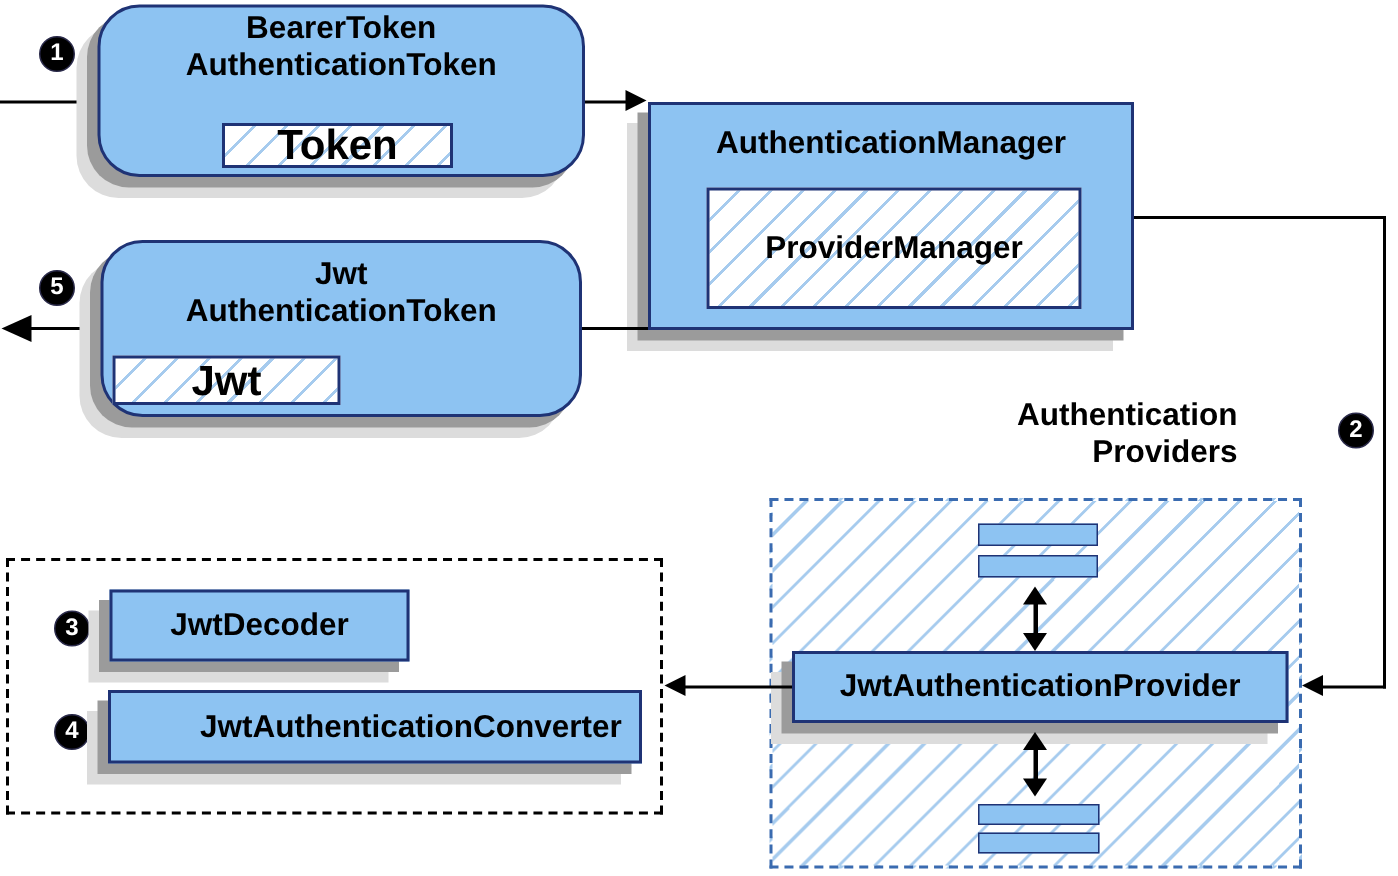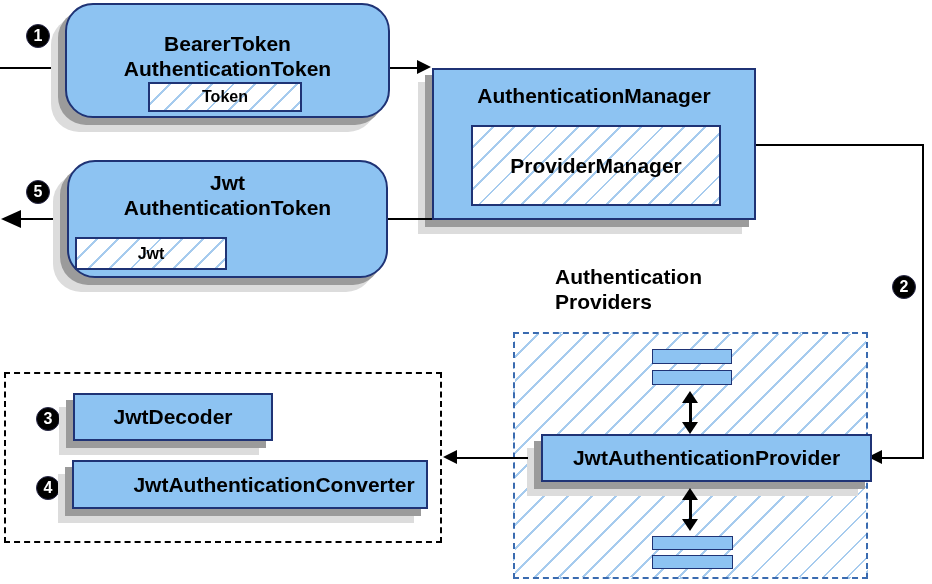--- a/index.html
+++ b/index.html
@@ -14,21 +14,21 @@
     box-shadow:-7px 7px 0 0 #9b9b9b, -14px 14px 0 0 #dcdcdc;
     font-weight:bold; font-size:21px; text-align:center;
   }
   .rounded { border-radius:28px; }
   .titled { line-height:25px; }
   .flexc { display:flex; align-items:center; justify-content:center; }
   
   .chip {
     position:absolute; border:2px solid #1f3375; background-color:#ffffff;
     background-image:repeating-linear-gradient(135deg, rgba(0,0,0,0) 0 13px, #a6cbee 13px 15px);
-    font-weight:bold; font-size:16px; text-align:center; color:#000;
+    font-weight:bold; font-size:28px; text-align:center; color:#000;
   }
   
   .providers-box {
     position:absolute; border:2px dashed #3a6bb0; background-color:#ffffff;
     background-image:repeating-linear-gradient(135deg, rgba(0,0,0,0) 0 15px, #a6cbee 15px 17px);
   }
   .dashed-black { position:absolute; border:2px dashed #000; background:transparent; }
   
   .bar { position:absolute; background:#8dc3f2; border:1.5px solid #1f3375; }
   
@@ -44,31 +44,31 @@
                border-left:8px solid transparent; border-right:8px solid transparent; border-bottom:12px solid #000; }
   .dbl .down { position:absolute; bottom:0; left:0; width:0; height:0;
                border-left:8px solid transparent; border-right:8px solid transparent; border-top:12px solid #000; }
   
   .badge {
     position:absolute; width:24px; height:24px; border-radius:50%;
     background:#000; color:#fff; border:1px solid #2a2a4a;
     font-weight:bold; font-size:16px; display:flex; align-items:center; justify-content:center;
   }
   
-  .grouplabel { position:absolute; font-weight:bold; font-size:21px; line-height:25px; text-align:left; }
+  .grouplabel { position:absolute; font-weight:bold; font-size:21px; line-height:25px; text-align:right; }
 </style>
 </head>
 <body>
 
 <div class="canvas">
 
   <div class="hline" style="left:0; top:67; left:0px; top:67px; width:66px;"></div>
   <div class="badge" style="left:26px; top:24px;">1</div>
 
-  <div class="node rounded titled" style="left:65px; top:3px; width:325px; height:115px; padding-top:26px;">
+  <div class="node rounded titled" style="left:65px; top:3px; width:325px; height:115px; padding-top:1px;">
     <div>BearerToken</div>
     <div>AuthenticationToken</div>
   </div>
   <div class="chip" style="left:148px; top:82px; width:154px; height:30px; line-height:26px;">Token</div>
 
   <div class="hline" style="left:390px; top:67px; width:29px;"></div>
   <div class="ah ah-right" style="left:417px; top:60px;"></div>
 
   <div class="node titled" style="left:432px; top:68px; width:324px; height:152px; padding-top:13px;">
     <div>AuthenticationManager</div>
@@ -101,21 +101,21 @@
 
   <div class="bar" style="left:652px; top:349px; width:80px; height:15px;"></div>
   <div class="bar" style="left:652px; top:370px; width:80px; height:15px;"></div>
 
   <div class="dbl" style="left:682px; top:391px; height:43px;">
     <div class="up"></div>
     <div class="stem"></div>
     <div class="down"></div>
   </div>
 
-  <div class="node flexc" style="left:528px; top:434px; width:331px; height:48px;margin-left:13px;">JwtAuthenticationProvider</div>
+  <div class="node flexc" style="left:528px; top:434px; width:331px; height:48px;">JwtAuthenticationProvider</div>
 
   <div class="dbl" style="left:682px; top:488px; height:43px;">
     <div class="up"></div>
     <div class="stem"></div>
     <div class="down"></div>
   </div>
 
   <div class="bar" style="left:652px; top:536px; width:81px; height:14px;"></div>
   <div class="bar" style="left:652px; top:555px; width:81px; height:14px;"></div>
 

